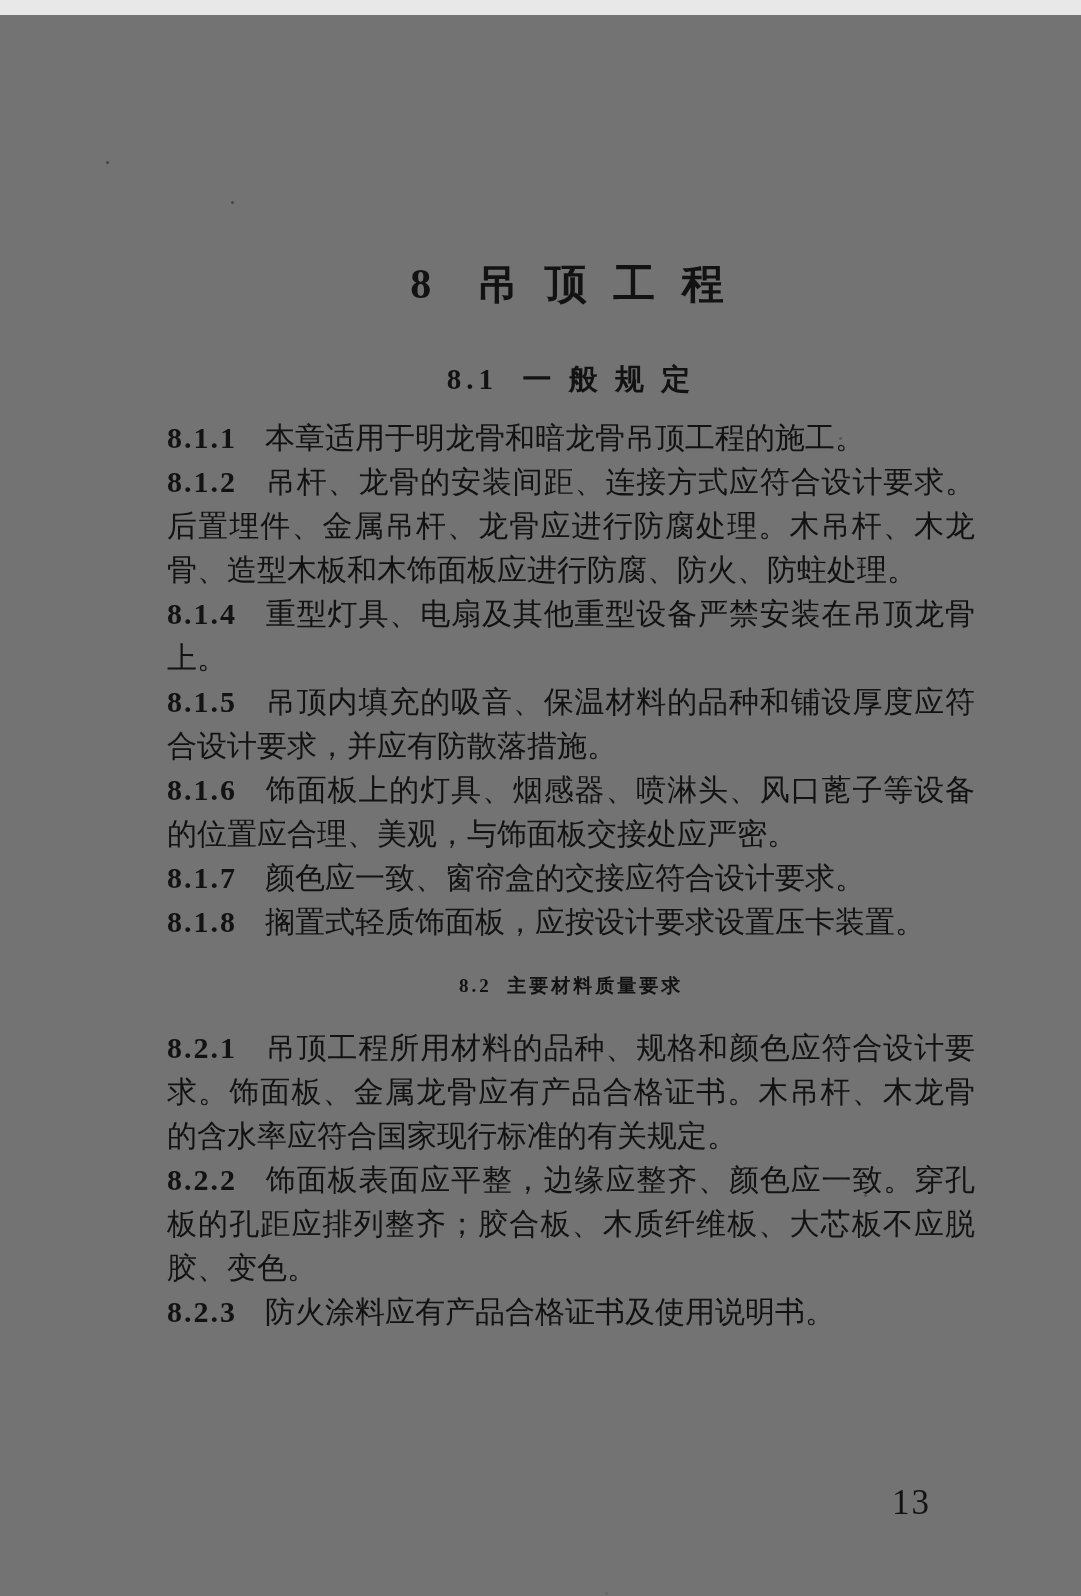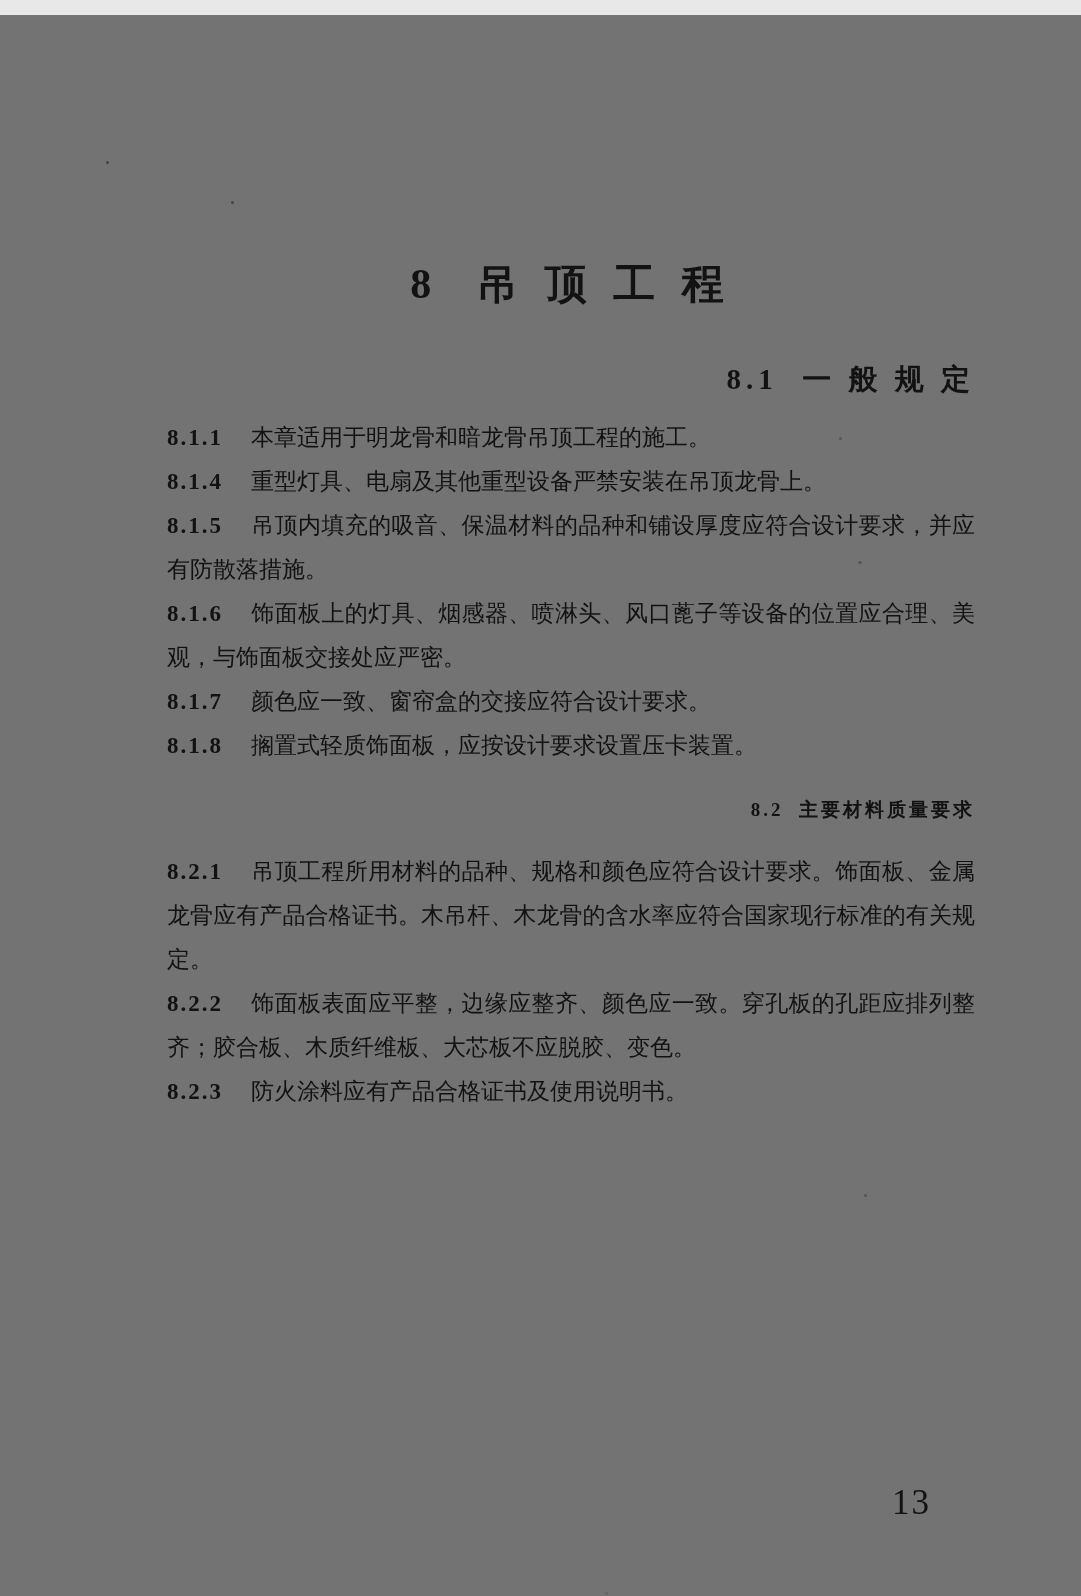--- a/index.html
+++ b/index.html
@@ -28,42 +28,42 @@
     padding-top: 243px;
     text-align: center;
     font-size: 42px;
     line-height: 52px;
     font-weight: bold;
     letter-spacing: 8px;
     white-space: pre;
   }
   h2.section-title {
     margin: 0;
-    text-align: right;
+    text-align: center;
     font-weight: bold;
     white-space: pre;
   }
   h2.s81 {
     margin-top: 50px;
     margin-bottom: 18px;
     font-size: 29px;
     line-height: 38px;
     letter-spacing: 5px;
   }
   h2.s82 {
     margin-top: 22px;
     margin-bottom: 20px;
     font-size: 19px;
     line-height: 40px;
     letter-spacing: 3px;
   }
   .clauses { }
   p.item {
     margin: 0;
-    font-size: 23px;
+    font-size: 30px;
     line-height: 44px;
     text-align: justify;
     text-justify: inter-character;
     font-family: Liberation Serif, serif;
   }
   p.item .num {
     font-weight: bold;
     letter-spacing: 2px;
     margin-right: 28px;
   }
@@ -99,20 +99,21 @@
 
 <div class="page">
   <div class="content">
 
     <h1 class="chapter-title">8  吊 顶 工 程</h1>
 
     <h2 class="section-title s81">8.1  一 般 规 定</h2>
 
     <div class="clauses">
       <p class="item"><span class="num">8.1.1</span><span class="txt">本章适用于明龙骨和暗龙骨吊顶工程的施工。</span></p>
+      <p class="item"><span class="num">8.1.2</span><span class="txt">吊杆、龙骨的安装间距、连接方式应符合设计要求。后置埋件、金属吊杆、龙骨应进行防腐处理。木吊杆、木龙骨、造型木板和木饰面板应进行防腐、防火、防蛀处理。</span></p>
       <p class="item"><span class="num">8.1.4</span><span class="txt">重型灯具、电扇及其他重型设备严禁安装在吊顶龙骨上。</span></p>
       <p class="item"><span class="num">8.1.5</span><span class="txt">吊顶内填充的吸音、保温材料的品种和铺设厚度应符合设计要求，并应有防散落措施。</span></p>
       <p class="item"><span class="num">8.1.6</span><span class="txt">饰面板上的灯具、烟感器、喷淋头、风口蓖子等设备的位置应合理、美观，与饰面板交接处应严密。</span></p>
       <p class="item"><span class="num">8.1.7</span><span class="txt">颜色应一致、窗帘盒的交接应符合设计要求。</span></p>
       <p class="item"><span class="num">8.1.8</span><span class="txt">搁置式轻质饰面板，应按设计要求设置压卡装置。</span></p>
     </div>
 
     <h2 class="section-title s82">8.2  主要材料质量要求</h2>
 
     <div class="clauses">

